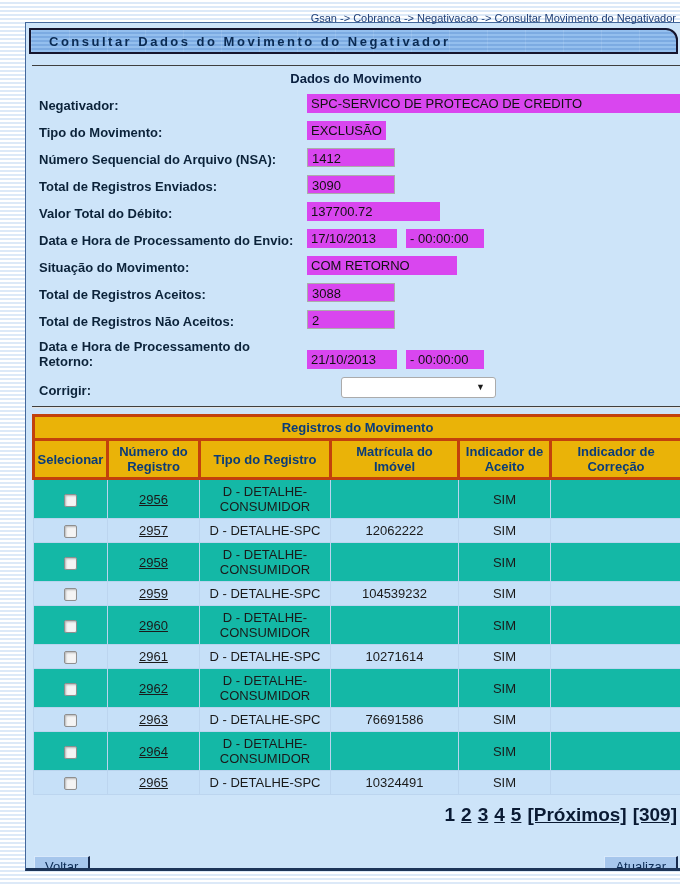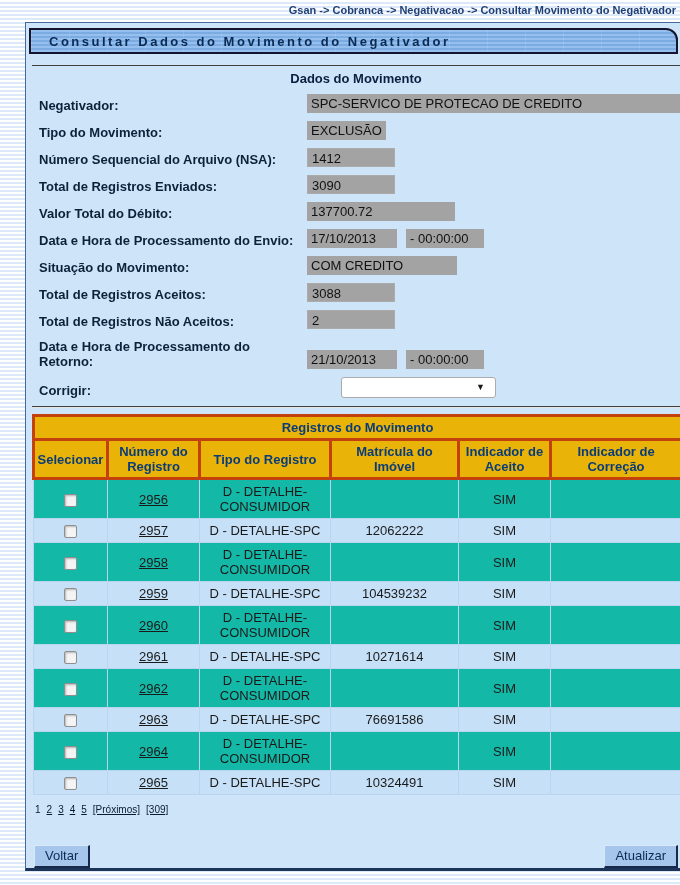--- a/index.html
+++ b/index.html
@@ -5,26 +5,25 @@
   * { box-sizing: border-box; margin: 0; padding: 0; }
   html, body { width: 680px; height: 885px; }
   body {
     font-family: "Liberation Sans", sans-serif;
     background: repeating-linear-gradient(180deg, #ffffff 0px, #ffffff 2px, #dce9f8 2px, #dce9f8 4px);
     overflow: hidden;
   }
   
   .breadcrumb-bar {
     height: 22px;
-    padding: 4px 4px 0 0;
+    padding: 12px 4px 0 0;
     text-align: right;
     font-size: 11px;
     color: #1f3f77;
     white-space: nowrap;
-    font-weight: bold;
   }
   
   .container {
     margin-left: 25px;
     width: 662px;
     height: 849px;
     background: #cde4f9;
     border: 1px solid #44689c;
     border-bottom: 3px solid #1c3458;
     overflow: hidden;
@@ -76,34 +75,34 @@
     width: 268px;
     flex: 0 0 268px;
     font-size: 13px;
     font-weight: bold;
     color: #0b2239;
     line-height: 15px;
     padding-top: 2px;
   }
   .ro-field {
     display: inline-block;
-    background: #a3a3a3;
+    background: #d946ef;
     font-size: 13px;
     color: #111;
     padding: 2px 4px 1px 4px;
     height: 19px;
     line-height: 15px;
     white-space: nowrap;
     overflow: hidden;
   }
   .ro-field.bordered { border: 1px solid #ababab; }
   .w-full  { width: 377px; }
   .w-fit   { width: auto; min-width: 60px; }
   .w-num   { width: 88px; }
-  .w-money { width: 148px; }
+  .w-money { width: 133px; }
   .w-date  { width: 90px; }
   .w-time  { width: 78px; margin-left: 9px; }
   .w-sit   { width: 150px; }
   .select-box {
     position: relative;
     width: 155px;
     height: 21px;
     background: #ffffff;
     border: 1px solid #ababab;
     border-radius: 3px;
@@ -150,24 +149,24 @@
     background: #f4f4f4;
     border: 1px solid #8f8f8f;
     border-radius: 2px;
     box-shadow: inset 1px 1px 2px rgba(0,0,0,0.25);
     vertical-align: middle;
   }
   a.rec-link { color: #1a1a1a; text-decoration: underline; cursor: pointer; }
 
   
   .pagination {
-    text-align: left;
+    text-align: right;
     margin-top: 9px;
-    font-size: 10px;
-    font-weight: normal;
+    font-size: 19px;
+    font-weight: bold;
     color: #0a1a33;
   }
   .pagination a { color: #0a1a33; text-decoration: underline; margin: 0 3px; cursor: pointer; }
   .pagination .current { margin: 0 3px; text-decoration: none; }
 
   
   .footer-buttons {
     display: flex;
     justify-content: space-between;
     margin-top: 30px;
@@ -227,21 +226,21 @@
       </div>
 
       <div class="field-row">
         <div class="field-label">Data e Hora de Processamento do Envio:</div>
         <div class="ro-field w-date">17/10/2013</div>
         <div class="ro-field w-time">- 00:00:00</div>
       </div>
 
       <div class="field-row">
         <div class="field-label">Situação do Movimento:</div>
-        <div class="ro-field w-sit">COM CREDITO</div>
+        <div class="ro-field w-sit">COM RETORNO</div>
       </div>
 
       <div class="field-row">
         <div class="field-label">Total de Registros Aceitos:</div>
         <div class="ro-field bordered w-num">3088</div>
       </div>
 
       <div class="field-row">
         <div class="field-label">Total de Registros Não Aceitos:</div>
         <div class="ro-field bordered w-num">2</div>

